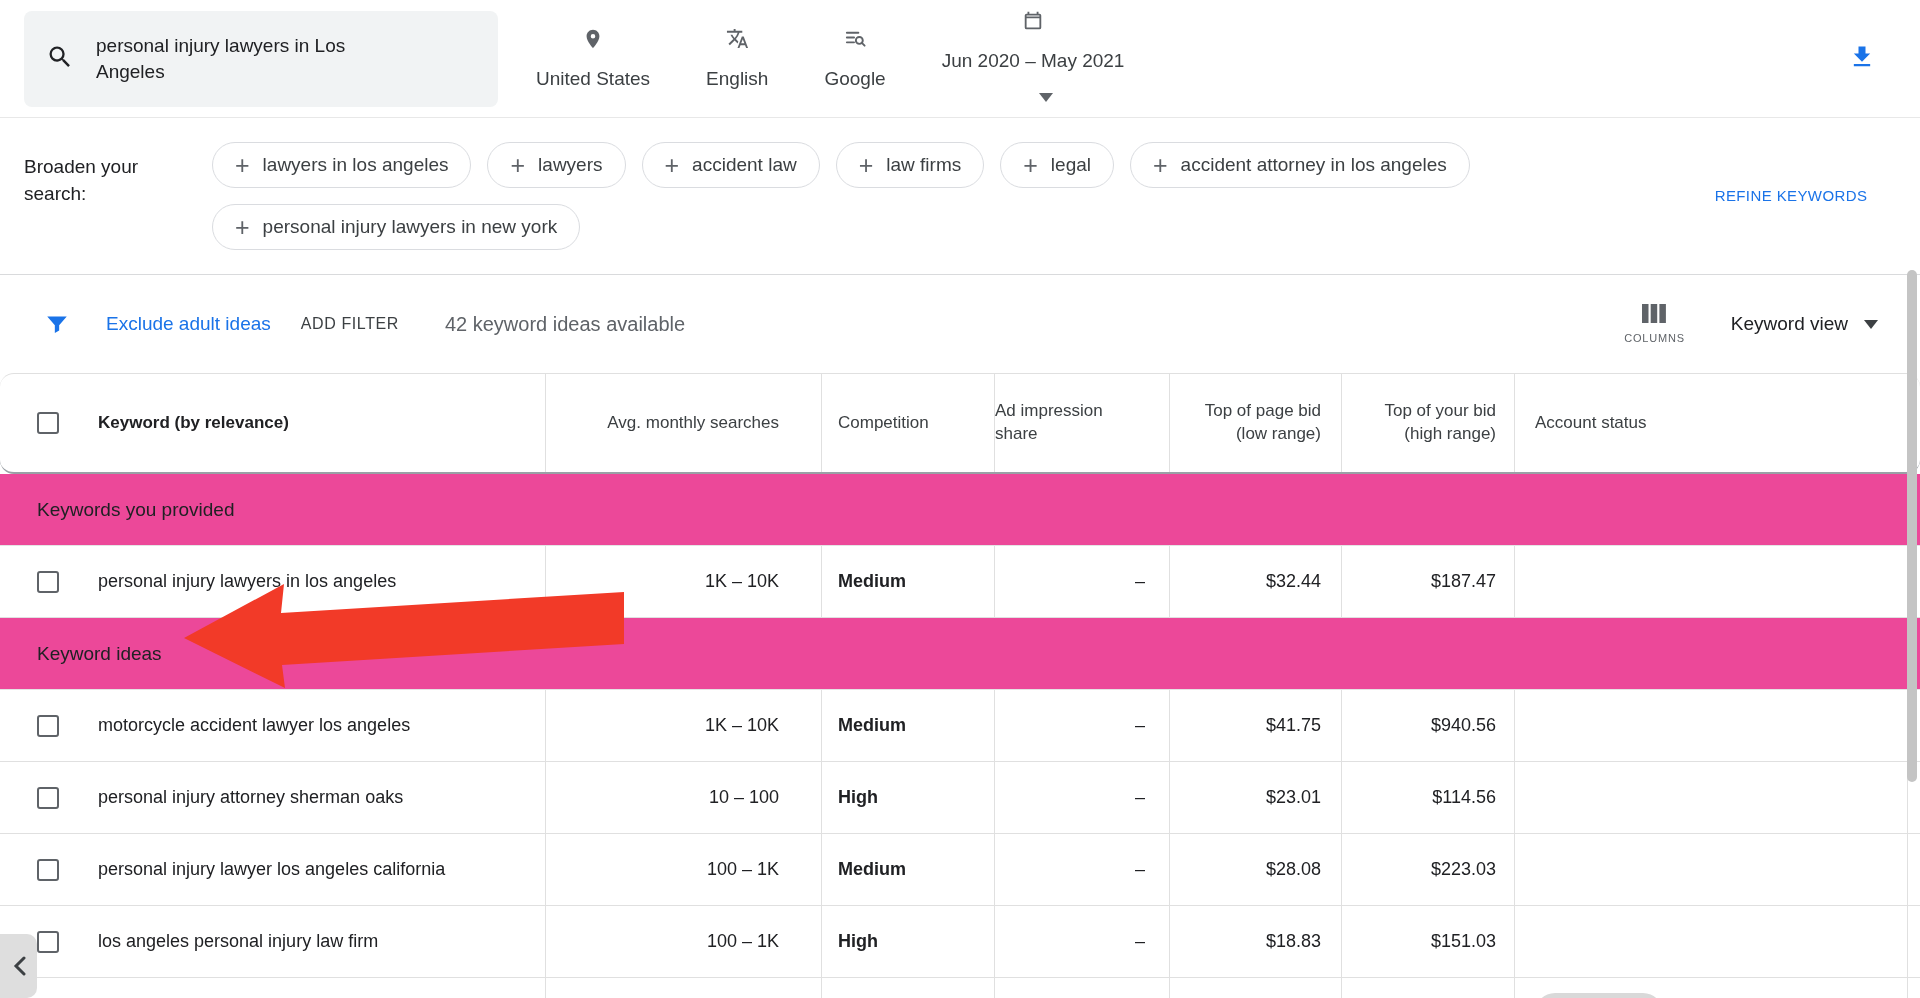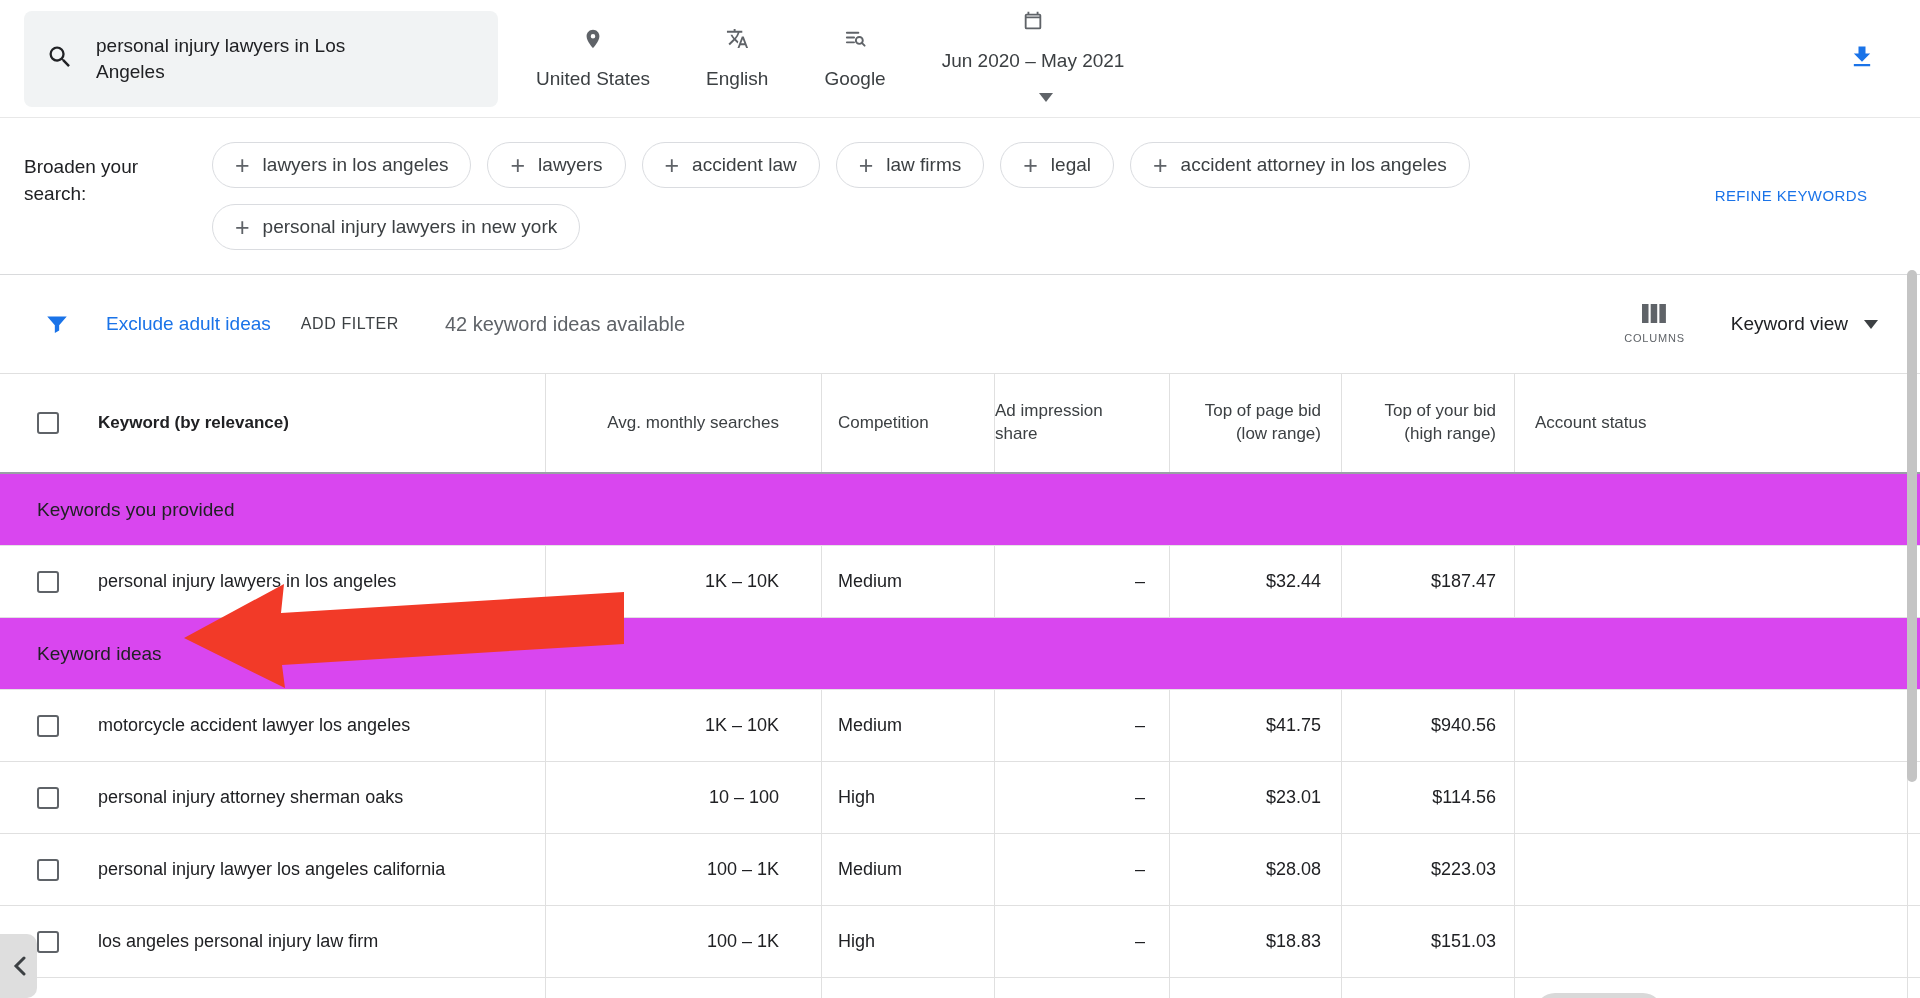--- a/index.html
+++ b/index.html
@@ -36,37 +36,37 @@
   .exclude { color:#1a73e8; font-size:19px; cursor:pointer; }
   .addfilter { margin-left:30px; font-size:16px; font-weight:500; letter-spacing:0.6px; color:#3c4043; cursor:pointer; }
   .ideas-count { margin-left:46px; font-size:20px; color:#5f6368; }
   .columns-group { margin-left:auto; display:flex; flex-direction:column; align-items:center; gap:5px; cursor:pointer; }
   .columns-label { font-size:11px; color:#5f6368; letter-spacing:0.8px; }
   .view-group { margin-left:46px; display:flex; align-items:center; gap:16px; cursor:pointer; }
   .view-label { font-size:19px; font-weight:500; color:#202124; }
 
   
   .thead { display:flex; height:101px; border-top:1px solid #e0e0e0; border-bottom:2px solid #9aa0a6;
-    align-items:stretch; background:#fff; }
+    align-items:stretch; background:#fff;border-radius:14px; }
   .thead .cell { font-size:17px; color:#3c4043; font-weight:500; line-height:1.35; }
   .thead .c-keyword { font-weight:700; color:#202124; }
   .thead .c-highbid span { max-width:118px; display:inline-block; }
 
   .cell { display:flex; align-items:center; height:100%; font-size:18px; }
   .c-check   { flex:0 0 98px;  padding-left:37px; }
   .c-keyword { flex:0 0 448px; padding-right:16px; border-right:1px solid #e0e0e0; }
   .c-searches{ flex:0 0 276px; justify-content:flex-end; padding-right:42px; text-align:right; border-right:1px solid #e0e0e0; }
-  .c-competition { flex:0 0 173px; padding-left:16px; border-right:1px solid #e0e0e0; }
+  .c-competition { flex:0 0 173px; padding-left:16px; border-right:1px solid #e0e0e0;font-weight:bold; }
   .c-adshare { flex:0 0 175px; justify-content:flex-end; padding-right:24px; text-align:left; border-right:1px solid #e0e0e0; }
   .c-lowbid  { flex:0 0 172px; justify-content:flex-end; padding-right:20px; text-align:right; border-right:1px solid #e0e0e0; }
   .c-highbid { flex:0 0 173px; justify-content:flex-end; padding-right:18px; text-align:right; border-right:1px solid #e0e0e0; }
   .c-status  { flex:0 0 393px; padding-left:20px; border-right:1px solid #e0e0e0; }
 
   .trow { display:flex; height:72px; align-items:stretch; border-bottom:1px solid #e0e0e0; background:#fff; }
-  .section-row { display:flex; align-items:center; height:72px; background:#d946ef;
+  .section-row { display:flex; align-items:center; height:72px; background:#ec4899;
     padding-left:37px; font-size:19px; color:#202124; border-bottom:1px solid #e4e4e4; }
 
   .checkbox { width:22px; height:22px; border:2px solid #5f6368; border-radius:3px; background:#fff; cursor:pointer; }
 
   .badge { background:#d9d9d9; color:#3c4043; border-radius:20px; padding:10px 22px; font-size:18px; white-space:nowrap; }
 
   
   .red-arrow { position:absolute; left:184px; top:580px; width:440px; height:112px; z-index:6; pointer-events:none; }
   .side-toggle { position:absolute; left:0; bottom:0; width:37px; height:64px; background:#dedede;
     border-radius:0 10px 10px 0; display:flex; align-items:center; justify-content:center; z-index:7; cursor:pointer; }

